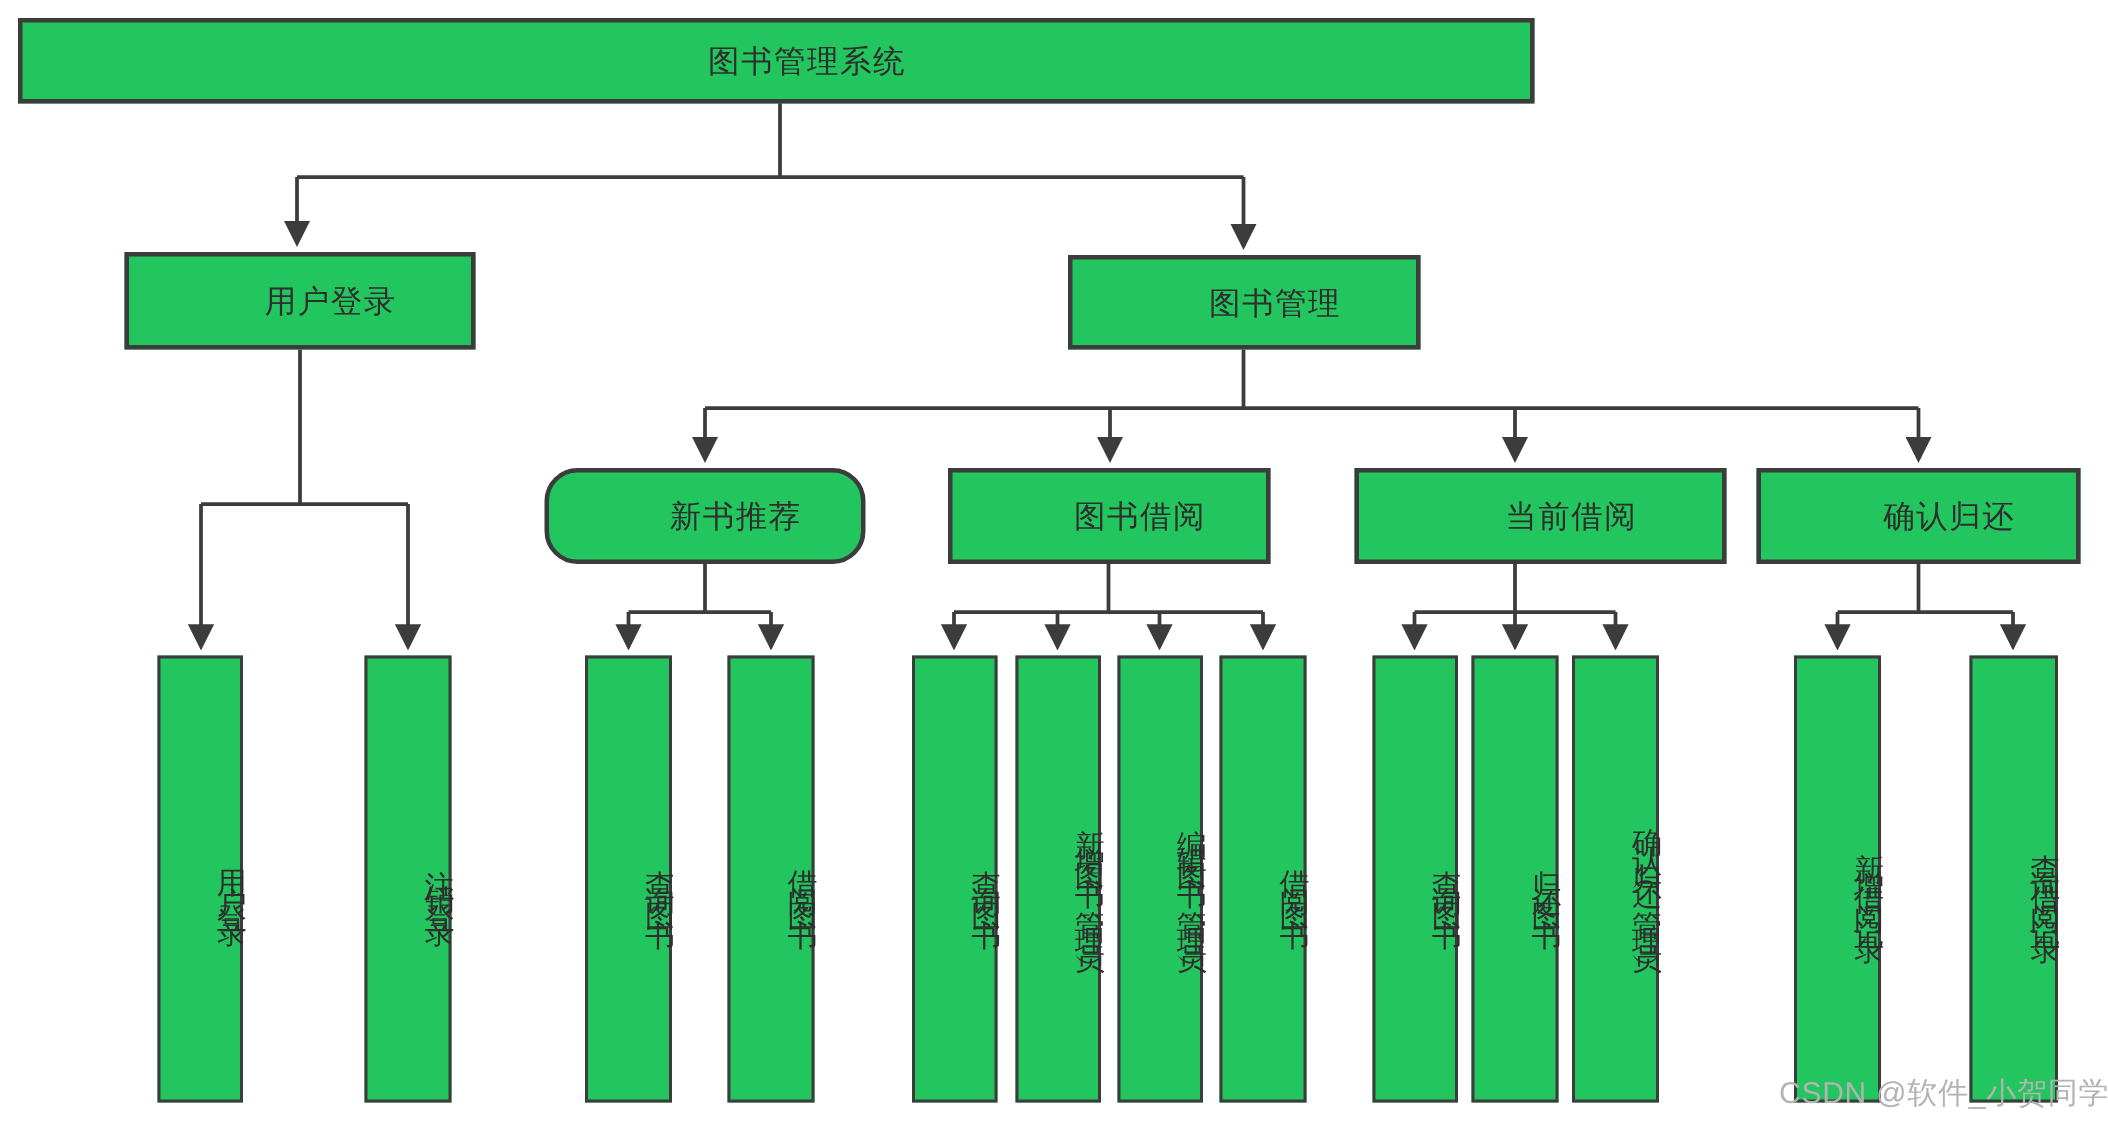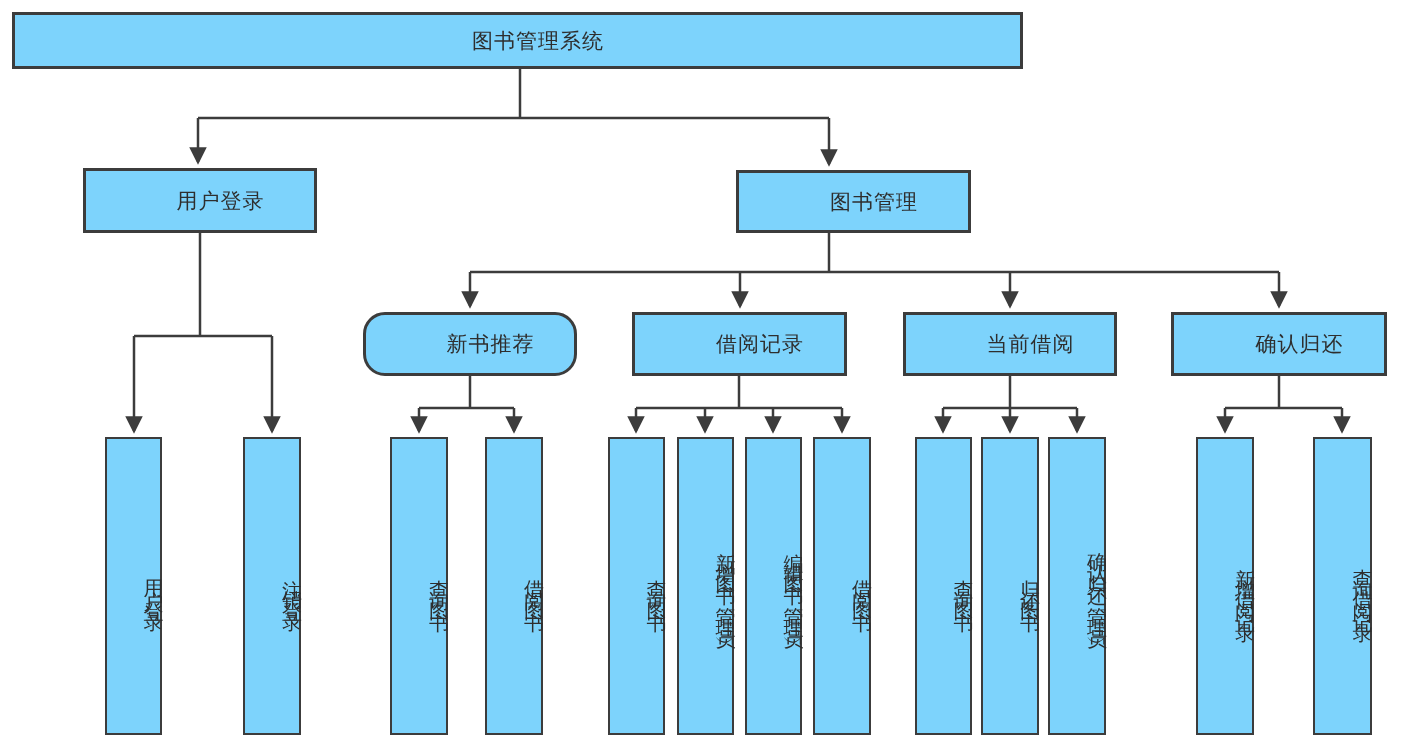--- a/index.html
+++ b/index.html
@@ -16,21 +16,21 @@
   }
   svg.wires {
     position: absolute; left: 0; top: 0;
     width: 1405px; height: 747px;
     z-index: 1;
   }
   .ln { stroke: #3c3c3c; stroke-width: 2.5; fill: none; }
   .node {
     position: absolute;
     box-sizing: border-box;
-    background: #7dd3fc;
+    background: #22c55e;
     border: 3px solid #3c3c3c;
     display: flex;
     align-items: center;
     justify-content: center;
     color: #2e2e2e;
     z-index: 2;
     padding-left: 41px;
   }
   .node.h { font-size: 21px; letter-spacing: 1px; white-space: nowrap; }
   .node.v { border-width: 2.5px; }
@@ -104,31 +104,31 @@
     <path class="ln" d="M1342,408 V431" marker-end="url(#arrow)"></path>
   </svg>
 
   <div class="node h" style="left:12px; top:12px; width:1011px; height:57px;">
     <span>图书管理系统</span>
   </div>
 
   <div class="node h" style="left:83px; top:168px; width:234px; height:65px;">
     <span>用户登录</span>
   </div>
-  <div class="node h" style="left:712px; top:170px; width:235px; height:63px;margin-left:24px;">
+  <div class="node h" style="left:712px; top:170px; width:235px; height:63px;">
     <span>图书管理</span>
   </div>
 
   <div class="node h" style="left:363px; top:312px; width:214px; height:64px;border-radius:22px;">
     <span>新书推荐</span>
   </div>
   <div class="node h" style="left:632px; top:312px; width:215px; height:64px;">
-    <span>借阅记录</span>
+    <span>图书借阅</span>
   </div>
-  <div class="node h" style="left:903px; top:312px; width:214px; height:64px;">
+  <div class="node h" style="left:903px; top:312px; width:248px; height:64px;">
     <span>当前借阅</span>
   </div>
   <div class="node h" style="left:1171px; top:312px; width:216px; height:64px;">
     <span>确认归还</span>
   </div>
 
   <div class="node v" style="left:105px; top:437px; width:57px; height:298px;">
     <span class="vtxt">用户登录</span>
   </div>
   <div class="node v" style="left:243px; top:437px; width:58px; height:298px;">
@@ -165,14 +165,15 @@
     <span class="vtxt">确认归还（管理员）</span>
   </div>
 
   <div class="node v" style="left:1196px; top:437px; width:58px; height:298px;">
     <span class="vtxt">新增借阅记录</span>
   </div>
   <div class="node v" style="left:1313px; top:437px; width:59px; height:298px;">
     <span class="vtxt">查询借阅记录</span>
   </div>
 
+  <div class="watermark">CSDN @软件_小贺同学</div>
 
 </div>
 
 </body></html>

